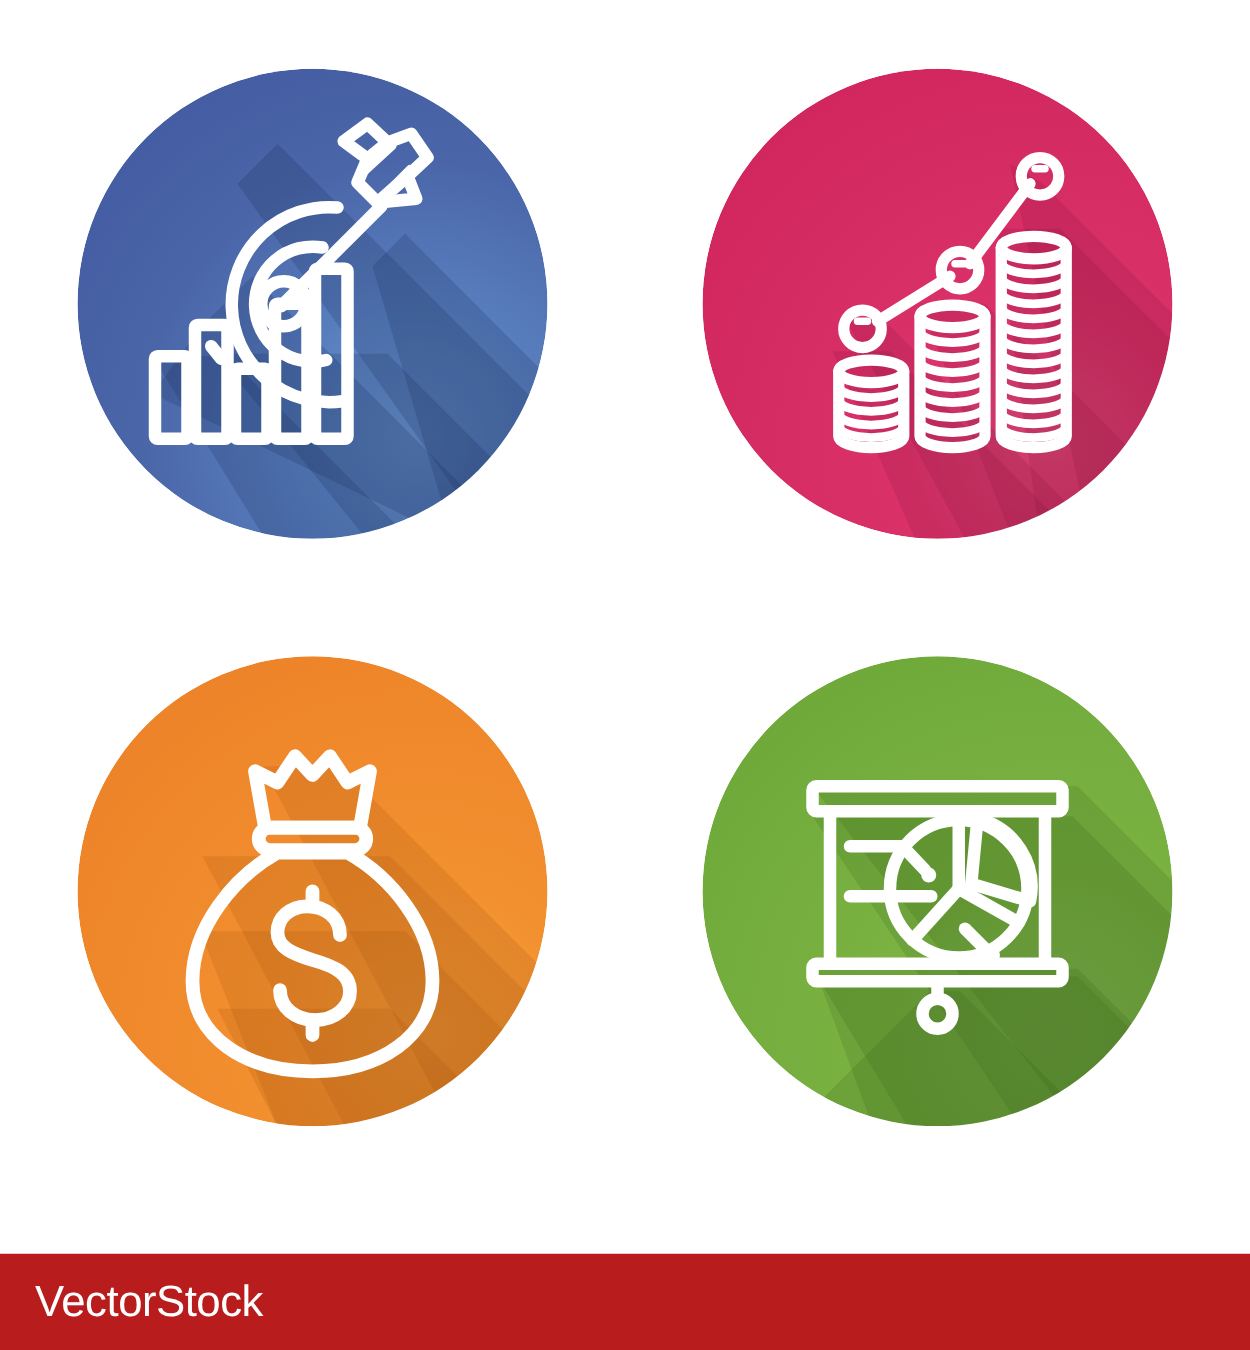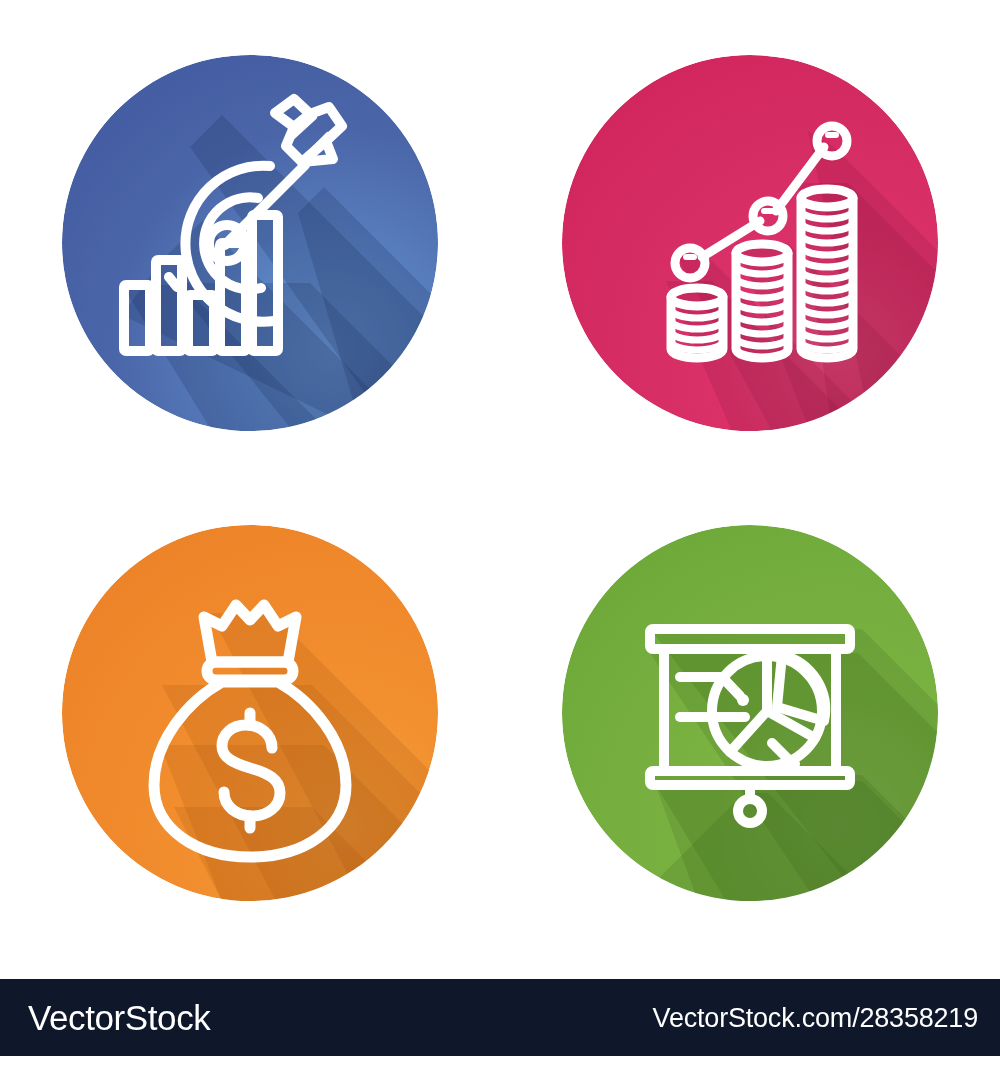--- a/index.html
+++ b/index.html
@@ -67,24 +67,24 @@
   .glyph-layer {
     position: absolute;
     inset: 0;
   }
   .glyph-layer svg { display: block; width: 100%; height: 100%; }
 
   
   #watermark-bar {
     position: absolute;
     left: 0;
-    top: 979px;
+    top: 1003px;
     width: 1000px;
     height: 77px;
-    background: #0f172a;
+    background: #b91c1c;
   }
   #watermark-brand {
     position: absolute;
     left: 28px;
     top: 50%;
     transform: translateY(-50%);
     color: #ffffff;
     font-size: 35px;
     font-weight: 400;
     letter-spacing: -0.4px;
@@ -338,14 +338,13 @@
           <circle cx="232" cy="239" r="6" fill="#ffffff" stroke="none"></circle>
         </svg>
       </div>
     </div>
   </div>
 
 </div>
 
 <div id="watermark-bar">
   <div id="watermark-brand">VectorStock</div>
-  <div id="watermark-url">VectorStock.com/28358219</div>
 </div>
 
 </body></html>

